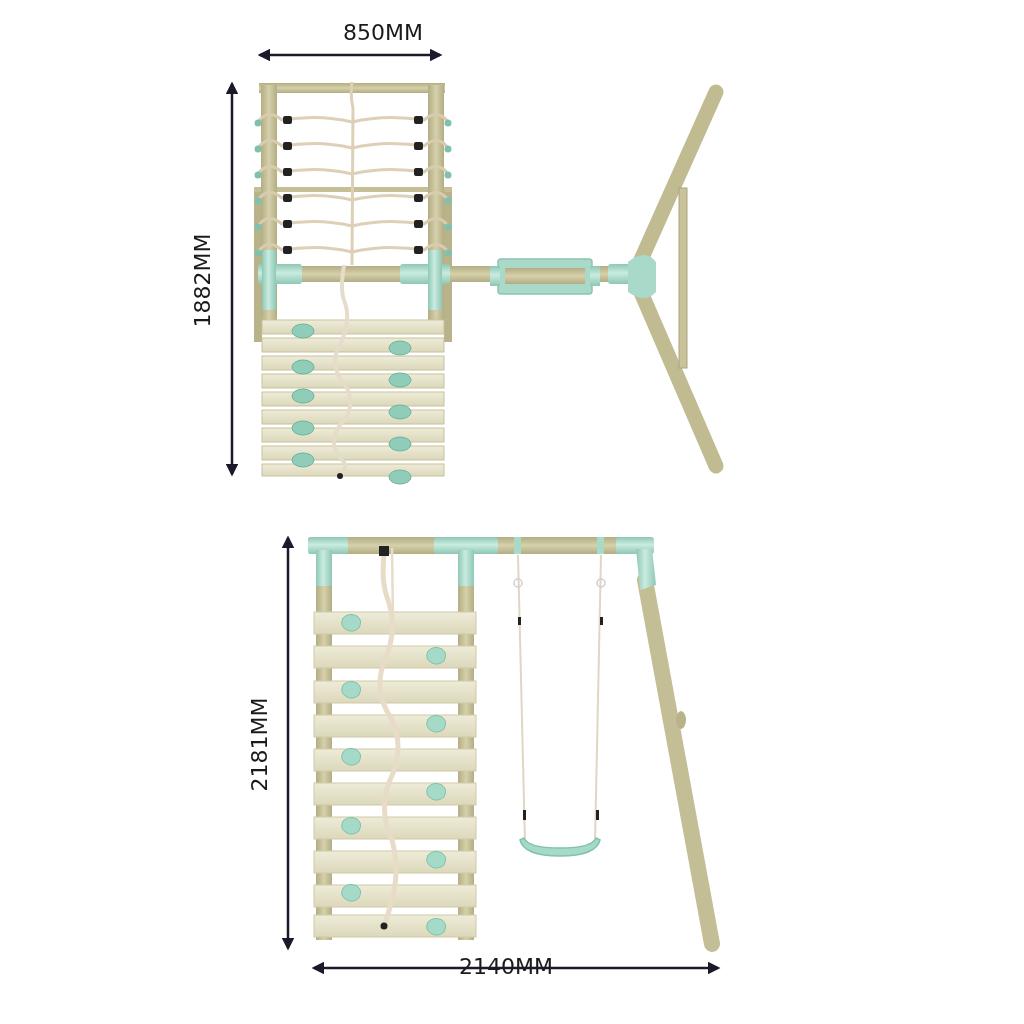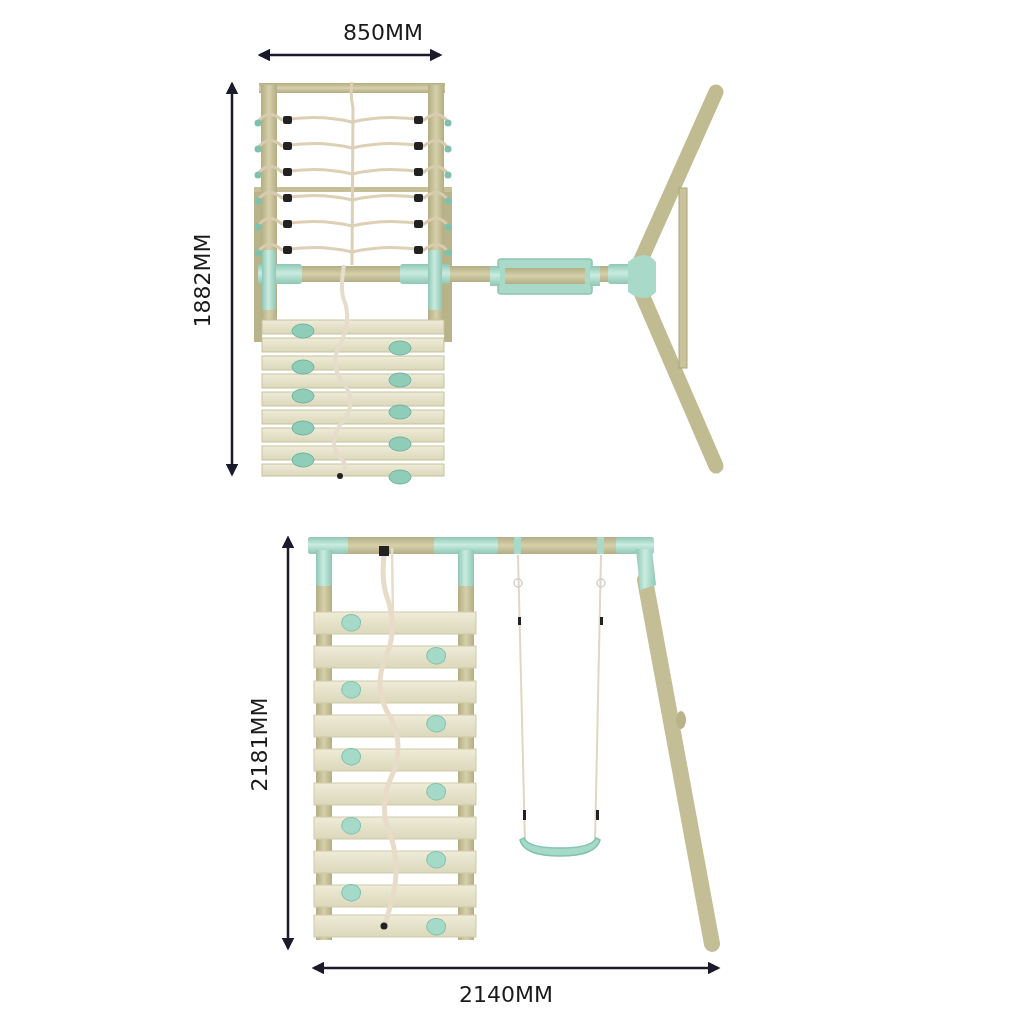--- a/index.html
+++ b/index.html
@@ -7,21 +7,21 @@
   .label { position: absolute; color: #1a1a1a; font-size: 22px; letter-spacing: 0px; white-space: nowrap; }
   .label-vert { transform-origin: center center; transform: rotate(-90deg); }
   svg.drawing { position: absolute; left: 0; top: 0; }
 </style>
 </head>
 <body>
 
 <div class="label" style="left:299px; top:20px;margin-left:44px;">850MM</div>
 <div class="label label-vert" style="left:152px; top:268px; width:100px; text-align:center;">1882MM</div>
 <div class="label label-vert" style="left:209px; top:732px; width:100px; text-align:center;">2181MM</div>
-<div class="label" style="left:459px; top:982px;text-align:right;">2140MM</div>
+<div class="label" style="left:459px; top:954px;text-align:right;">2140MM</div>
 
 <svg class="drawing" width="1024" height="1024" viewBox="0 0 1024 1024">
   <defs>
     <marker id="arrow" viewBox="0 0 10 10" refX="8" refY="5" markerWidth="5" markerHeight="5" orient="auto-start-reverse">
       <path d="M0,0 L10,5 L0,10 Z" fill="#1a1a2a"></path>
     </marker>
     <linearGradient id="woodV" x1="0" x2="1" y1="0" y2="0">
       <stop offset="0" stop-color="#b3ad84"></stop>
       <stop offset="0.5" stop-color="#d6d0ab"></stop>
       <stop offset="1" stop-color="#b3ad84"></stop>

